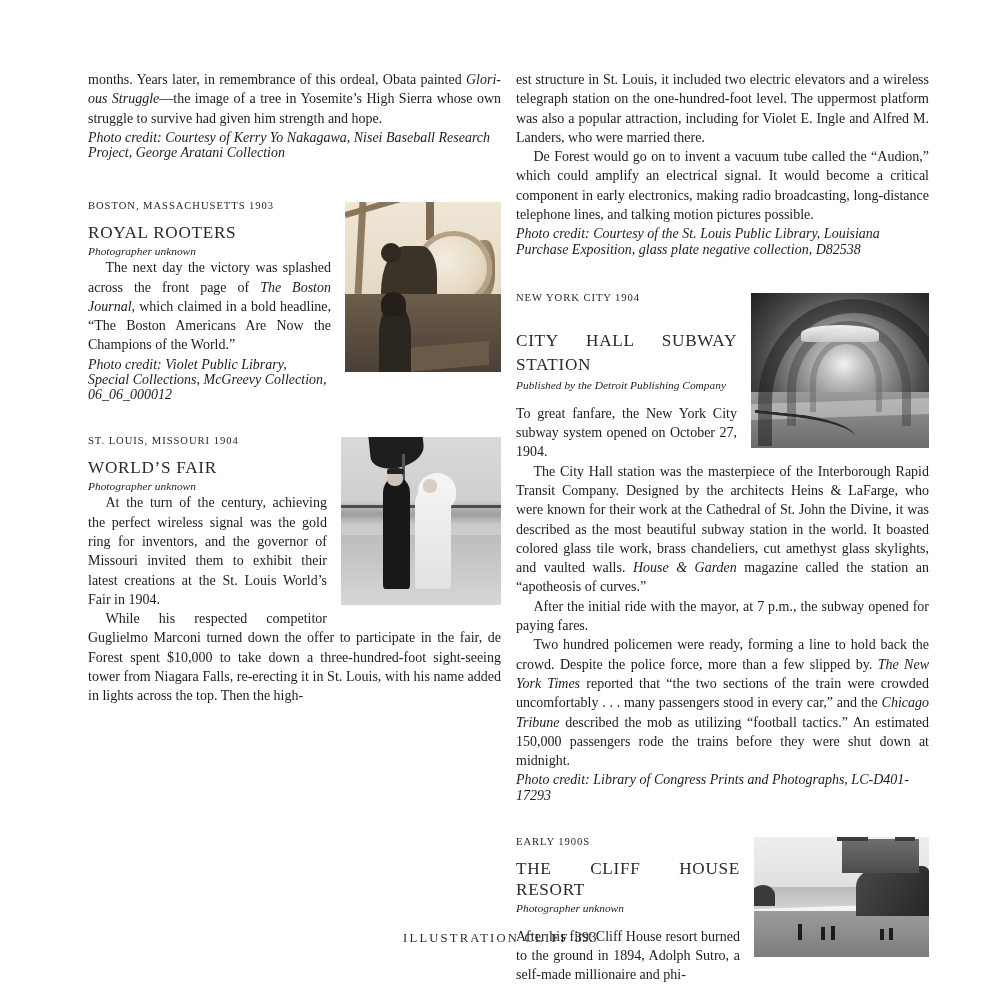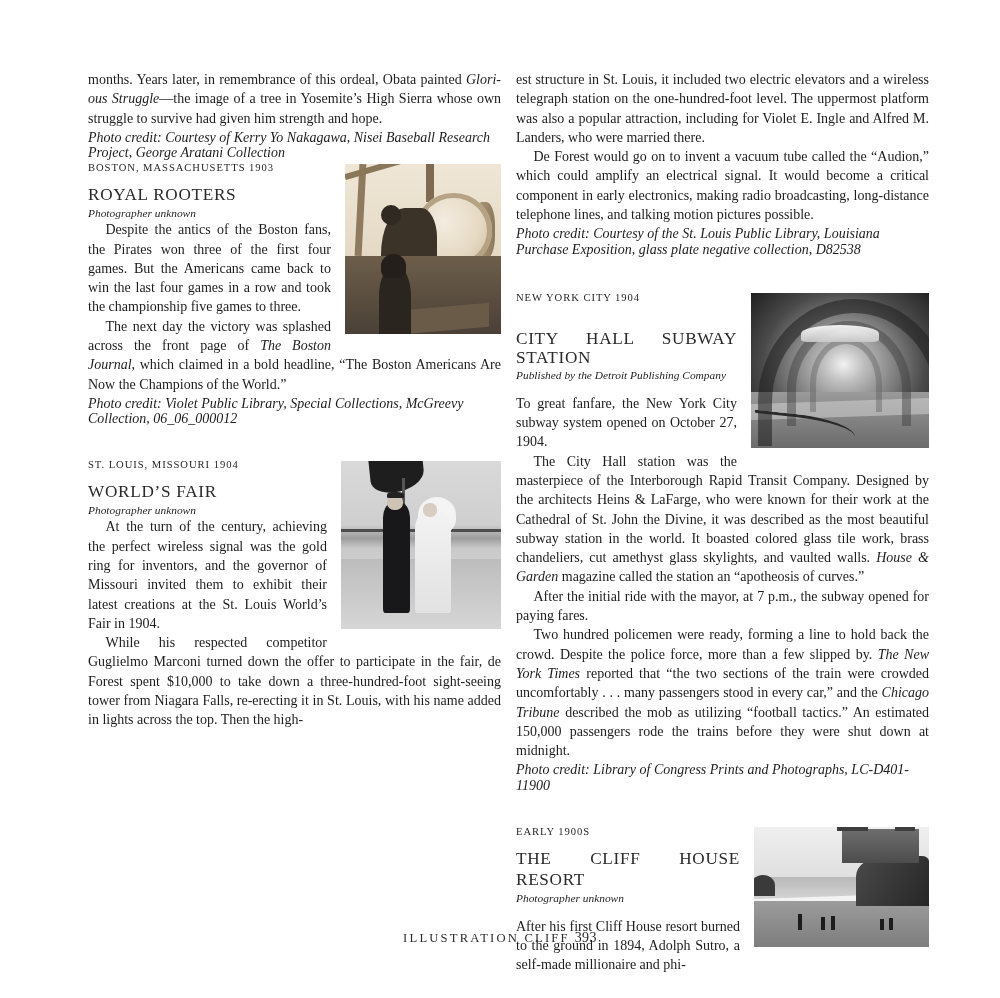--- a/index.html
+++ b/index.html
@@ -306,21 +306,21 @@
 </head>
 <body>
 
 <div class="page">
 
   <div class="col col-left">
 
     <p>months. Years later, in remembrance of this ordeal, Obata painted <em>Glori-ous Struggle</em>—the image of a tree in Yosemite’s High Sierra whose own struggle to survive had given him strength and hope.</p>
     <p class="credit">Photo credit: Courtesy of Kerry Yo Nakagawa, Nisei Baseball Research Project, George Aratani Collection</p>
 
-    <div class="entry" style="">
+    <div class="entry" style="margin-top:38px;">
 
       <div class="photo float-right rooters" style="width:156px;height:170px;margin-top:4px;">
         <span class="sp">
           <span class="sky"></span>
           <span class="beam1"></span>
           <span class="beam2"></span>
           <span class="beam3"></span>
           <span class="drumside"></span>
           <span class="drum"></span>
           <span class="drummer"></span>
@@ -329,21 +329,20 @@
           <span class="rail"></span>
           <span class="cop"></span>
           <span class="cop-hat"></span>
         </span>
       </div>
 
       <p class="place">BOSTON, MASSACHUSETTS 1903</p>
       <p class="title">ROYAL ROOTERS</p>
       <p class="byline">Photographer unknown</p>
 
-      <p class="indent">Despite the antics of the Boston fans, the Pirates won three of the first four games. But the Americans came back to win the last four games in a row and took the championship five games to three.</p>
       <p class="indent">The next day the victory was splashed across the front page of <em>The Boston Journal</em>, which claimed in a bold headline, “The Boston Americans Are Now the Champions of the World.”</p>
       <p class="credit">Photo credit: Violet Public Library, Special Collections, McGreevy Collection, 06_06_000012</p>
       <div class="clear"></div>
     </div>
 
     <div class="entry" style="margin-top:31px;">
 
       <div class="photo float-right wfair" style="width:160px;height:168px;margin-top:4px;">
         <span class="sp">
           <span class="bg"></span>
@@ -385,28 +384,28 @@
           <span class="wall"></span>
           <span class="arch1"></span>
           <span class="arch2"></span>
           <span class="arch3"></span>
           <span class="skylight"></span>
           <span class="track"></span>
         </span>
       </div>
 
       <p class="place">NEW YORK CITY 1904</p>
-      <p class="title" style="line-height:19px;margin-top:24px;">CITY HALL SUBWAY STATION</p>
+      <p class="title" style="line-height:24px;margin-top:24px;">CITY HALL SUBWAY STATION</p>
       <p class="byline">Published by the Detroit Publishing Company</p>
 
       <p class="body-start">To great fanfare, the New York City subway system opened on October 27, 1904.</p>
       <p class="indent">The City Hall station was the masterpiece of the Interborough Rapid Transit Company. Designed by the architects Heins &amp; LaFarge, who were known for their work at the Cathedral of St. John the Divine, it was described as the most beautiful subway station in the world. It boasted colored glass tile work, brass chandeliers, cut amethyst glass skylights, and vaulted walls. <em>House &amp; Garden</em> magazine called the station an “apotheosis of curves.”</p>
       <p class="indent">After the initial ride with the mayor, at 7 p.m., the subway opened for paying fares.</p>
       <p class="indent">Two hundred policemen were ready, forming a line to hold back the crowd. Despite the police force, more than a few slipped by. <em>The New York Times</em> reported that “the two sections of the train were crowded uncomfortably . . . many passengers stood in every car,” and the <em>Chicago Tribune</em> described the mob as utilizing “football tactics.” An estimated 150,000 passengers rode the trains before they were shut down at midnight.</p>
-      <p class="credit">Photo credit: Library of Congress Prints and Photographs, LC-D401-11900</p>
+      <p class="credit">Photo credit: Library of Congress Prints and Photographs, LC-D401-17293</p>
       <div class="clear"></div>
     </div>
 
     <div class="entry" style="margin-top:31px;">
 
       <div class="photo float-right cliff" style="width:175px;height:120px;margin-top:3px;">
         <span class="sp">
           <span class="sky"></span>
           <span class="sea"></span>
           <span class="surf"></span>

